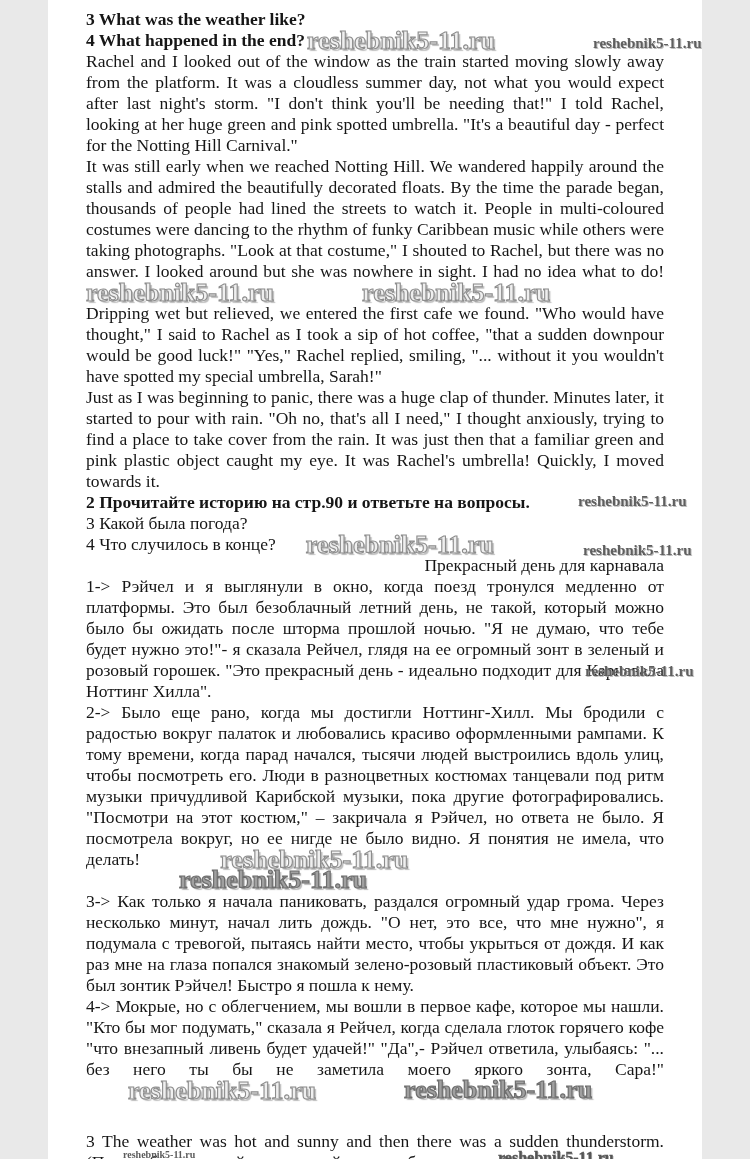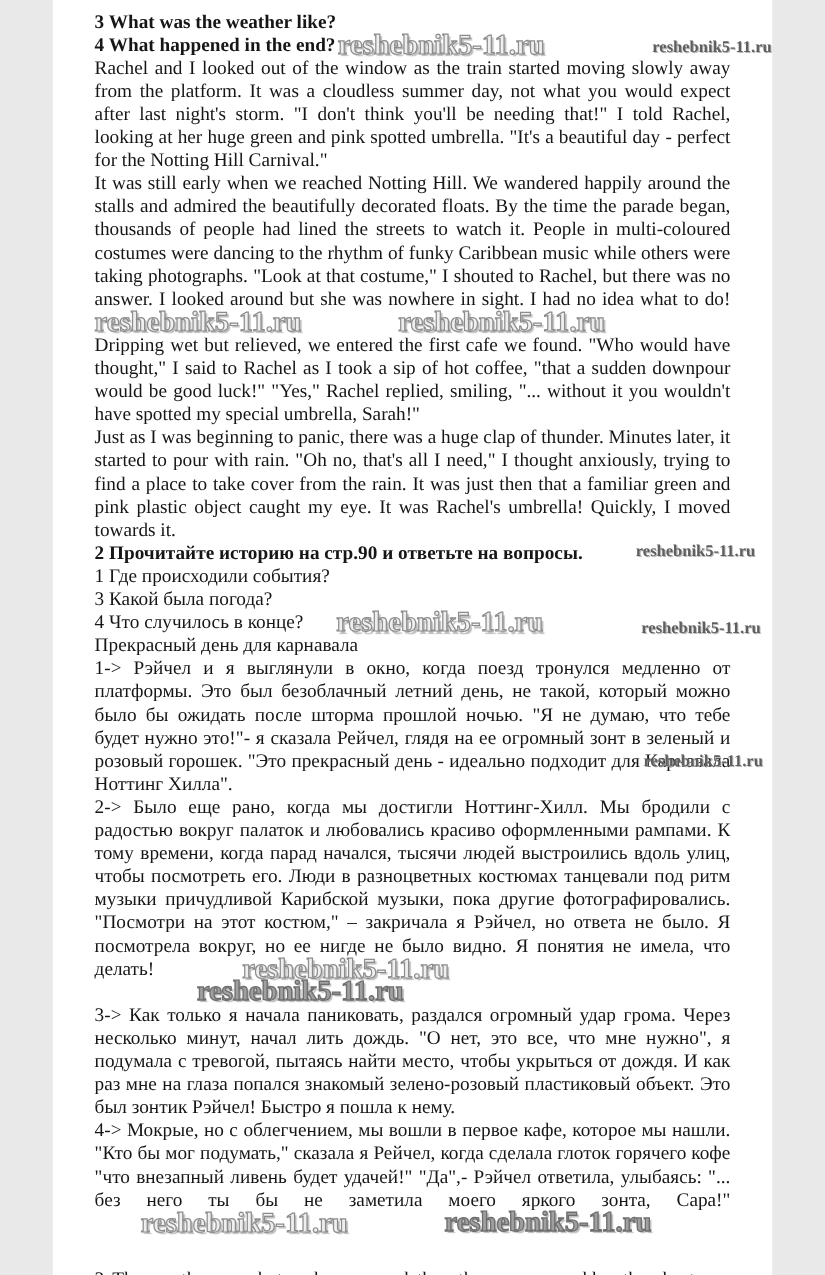--- a/index.html
+++ b/index.html
@@ -13,21 +13,21 @@
     font-size:17.5px;
     line-height:21px;
     color:#161616;
     box-sizing:border-box;
     padding:9px 38px 0 38px;
   }
   .jpar{text-align:justify;margin:0;}
   .bold-line{font-weight:bold;white-space:nowrap;position:relative;}
   .plain-line{position:relative;}
   .rel{position:relative;}
-  .title-center{text-align:left;margin:0;}
+  .title-center{text-align:right;margin:0;}
   .answers{margin-top:30px;}
 
   
   .wm{font-family:"Liberation Serif", serif;font-weight:bold;white-space:nowrap;}
   .wm-big{
     font-size:26px;
     color:#efefef;
     -webkit-text-stroke:1.1px #8c8c8c;
     text-shadow:2px 2px 1px rgba(145,145,145,0.6);
     display:inline-block;line-height:10px;vertical-align:-3px;
@@ -81,23 +81,20 @@
   <p class="jpar">
     <span>Just as I was beginning to panic, there was a huge clap of thunder. Minutes later, it started to pour with rain. "Oh no, that's all I need," I thought anxiously, trying to find a place to take cover from the rain. It was just then that a familiar green and pink plastic object caught my eye. It was Rachel's umbrella! Quickly, I moved towards it.</span>
   </p>
 
   <div class="bold-line">
     <span>2 Прочитайте историю на стр.90 и ответьте на вопросы.</span>
     <span class="wm wm-small wm-abs" style="left:492px;top:-1px;">reshebnik5-11.ru</span>
   </div>
 
   <div class="plain-line">
-    <span>1 Где происходили события?</span>
-  </div>
-  <div class="plain-line">
     <span>3 Какой была погода?</span>
   </div>
   <div class="plain-line">
     <span>4 Что случилось в конце?</span><span class="wm wm-big" style="margin-left:30px;">reshebnik5-11.ru</span>
     <span class="wm wm-small wm-abs" style="left:497px;top:6px;">reshebnik5-11.ru</span>
   </div>
 
   <p class="title-center">
     <span>Прекрасный день для карнавала</span>
   </p>

